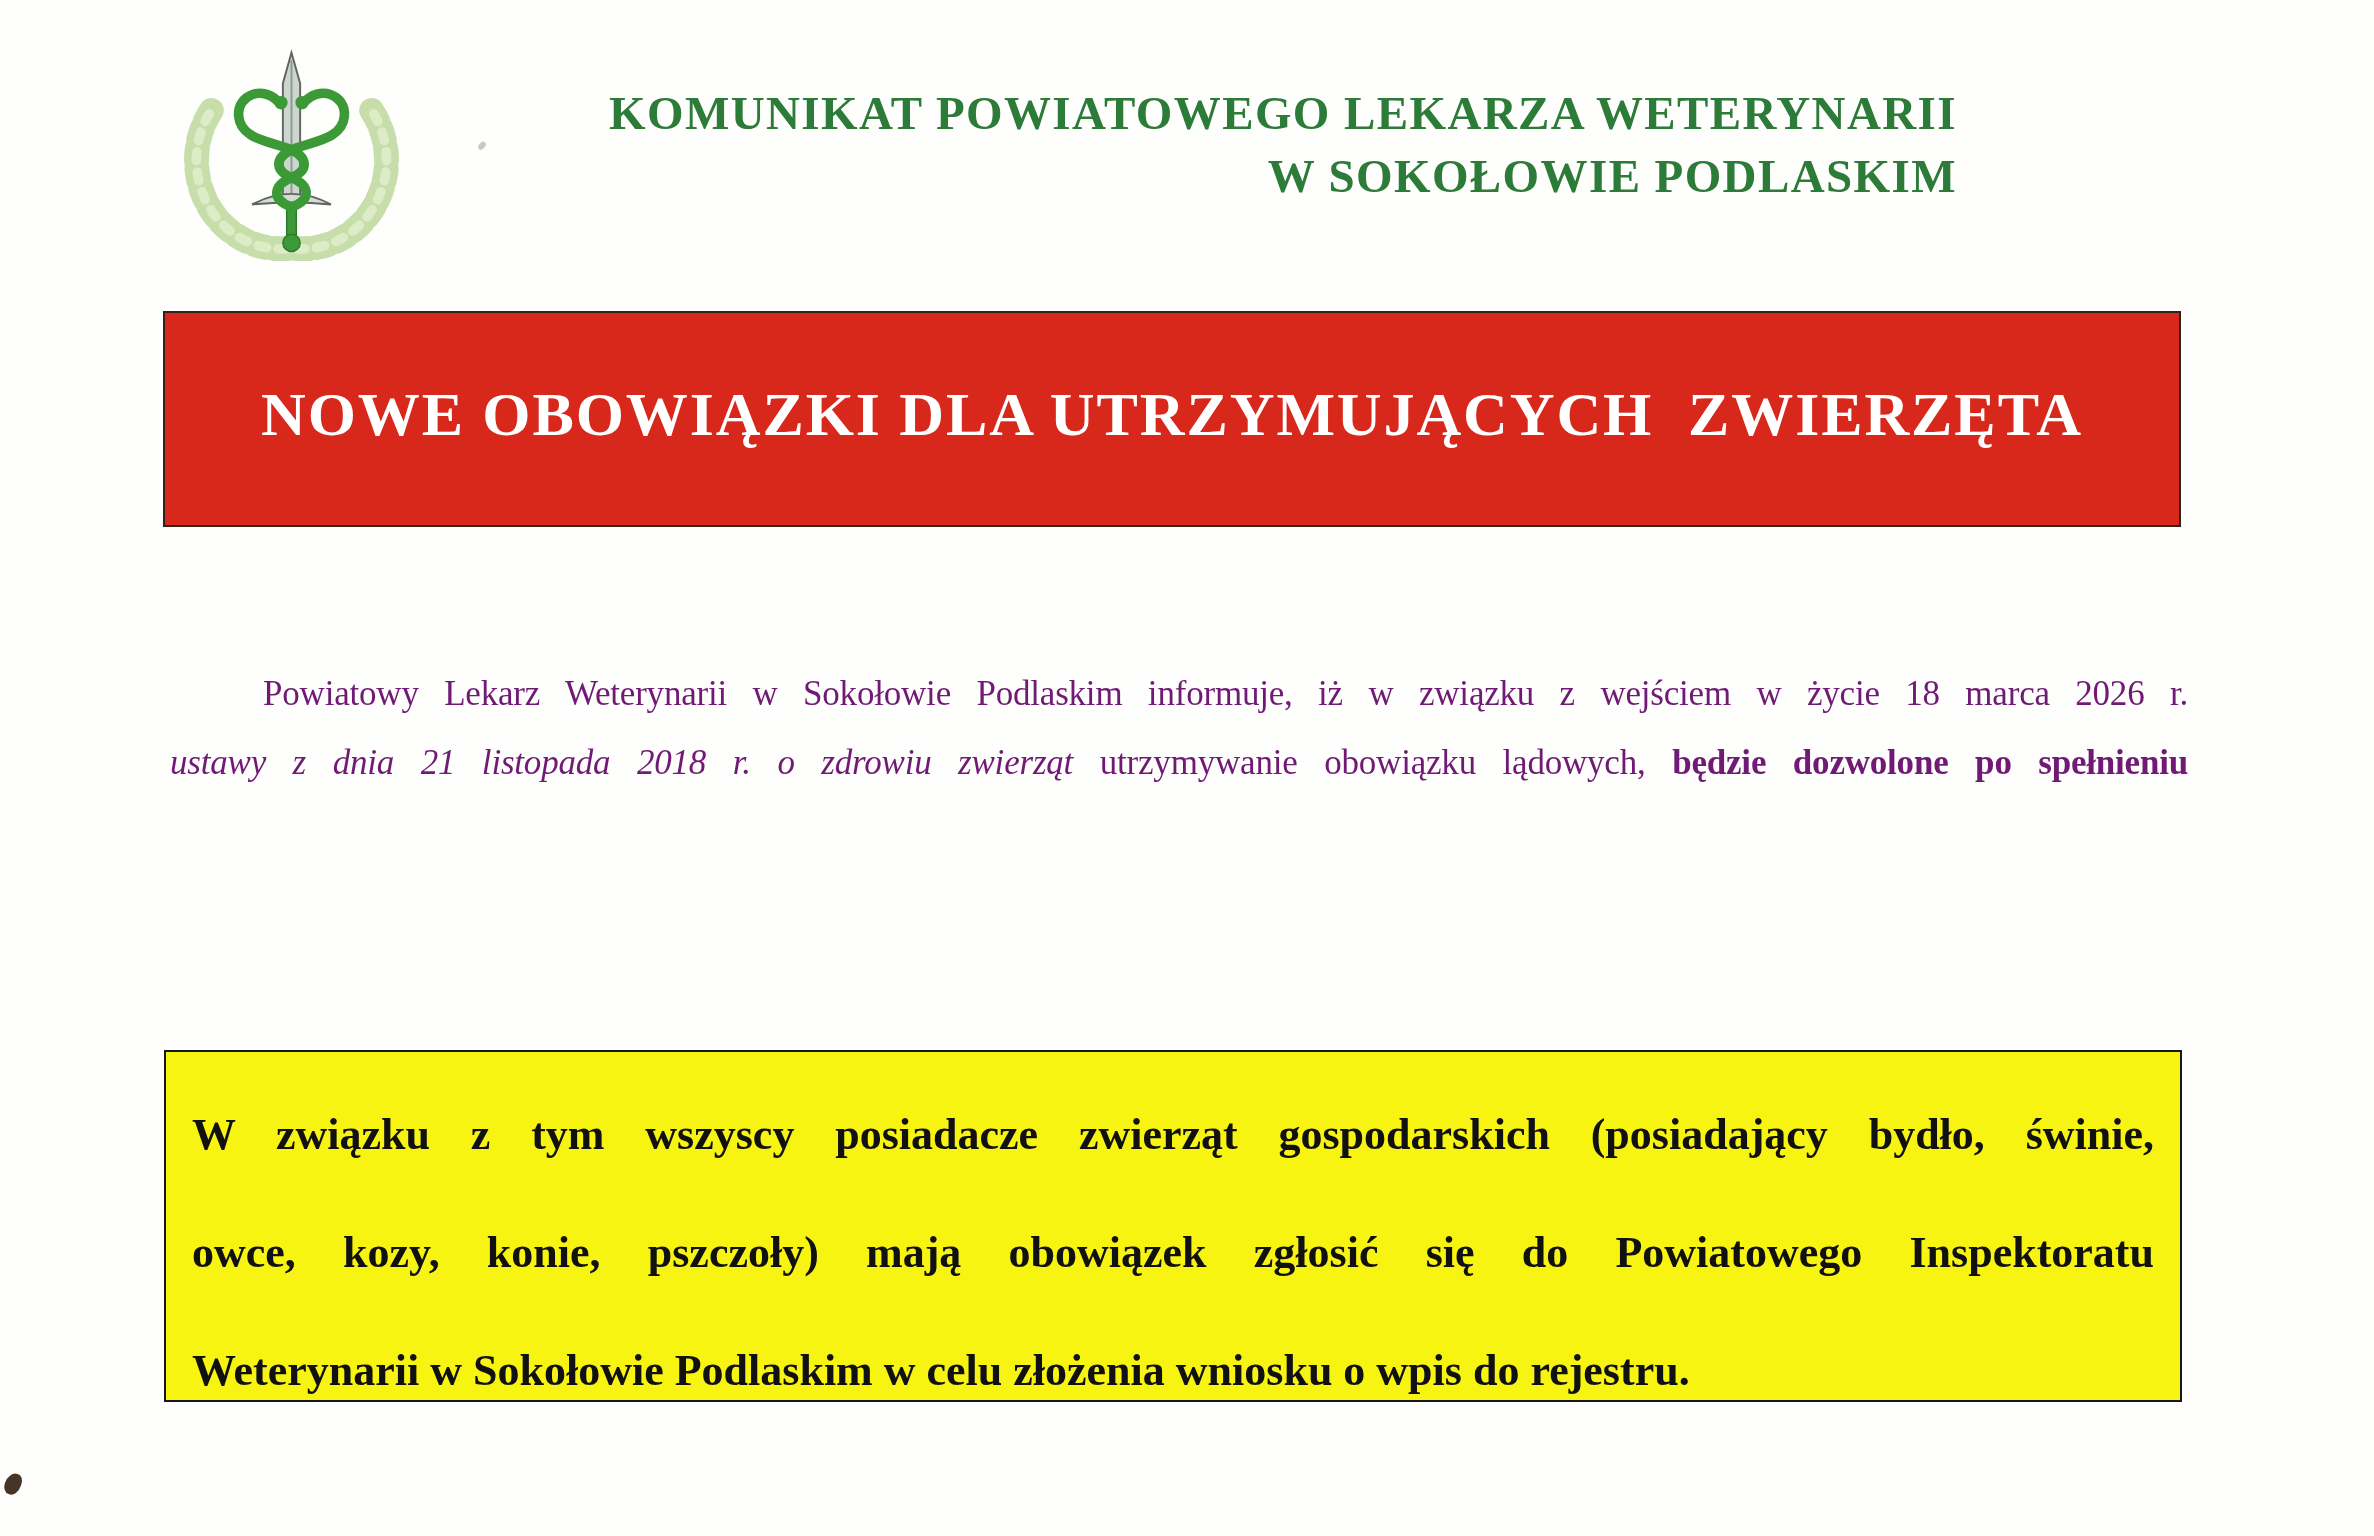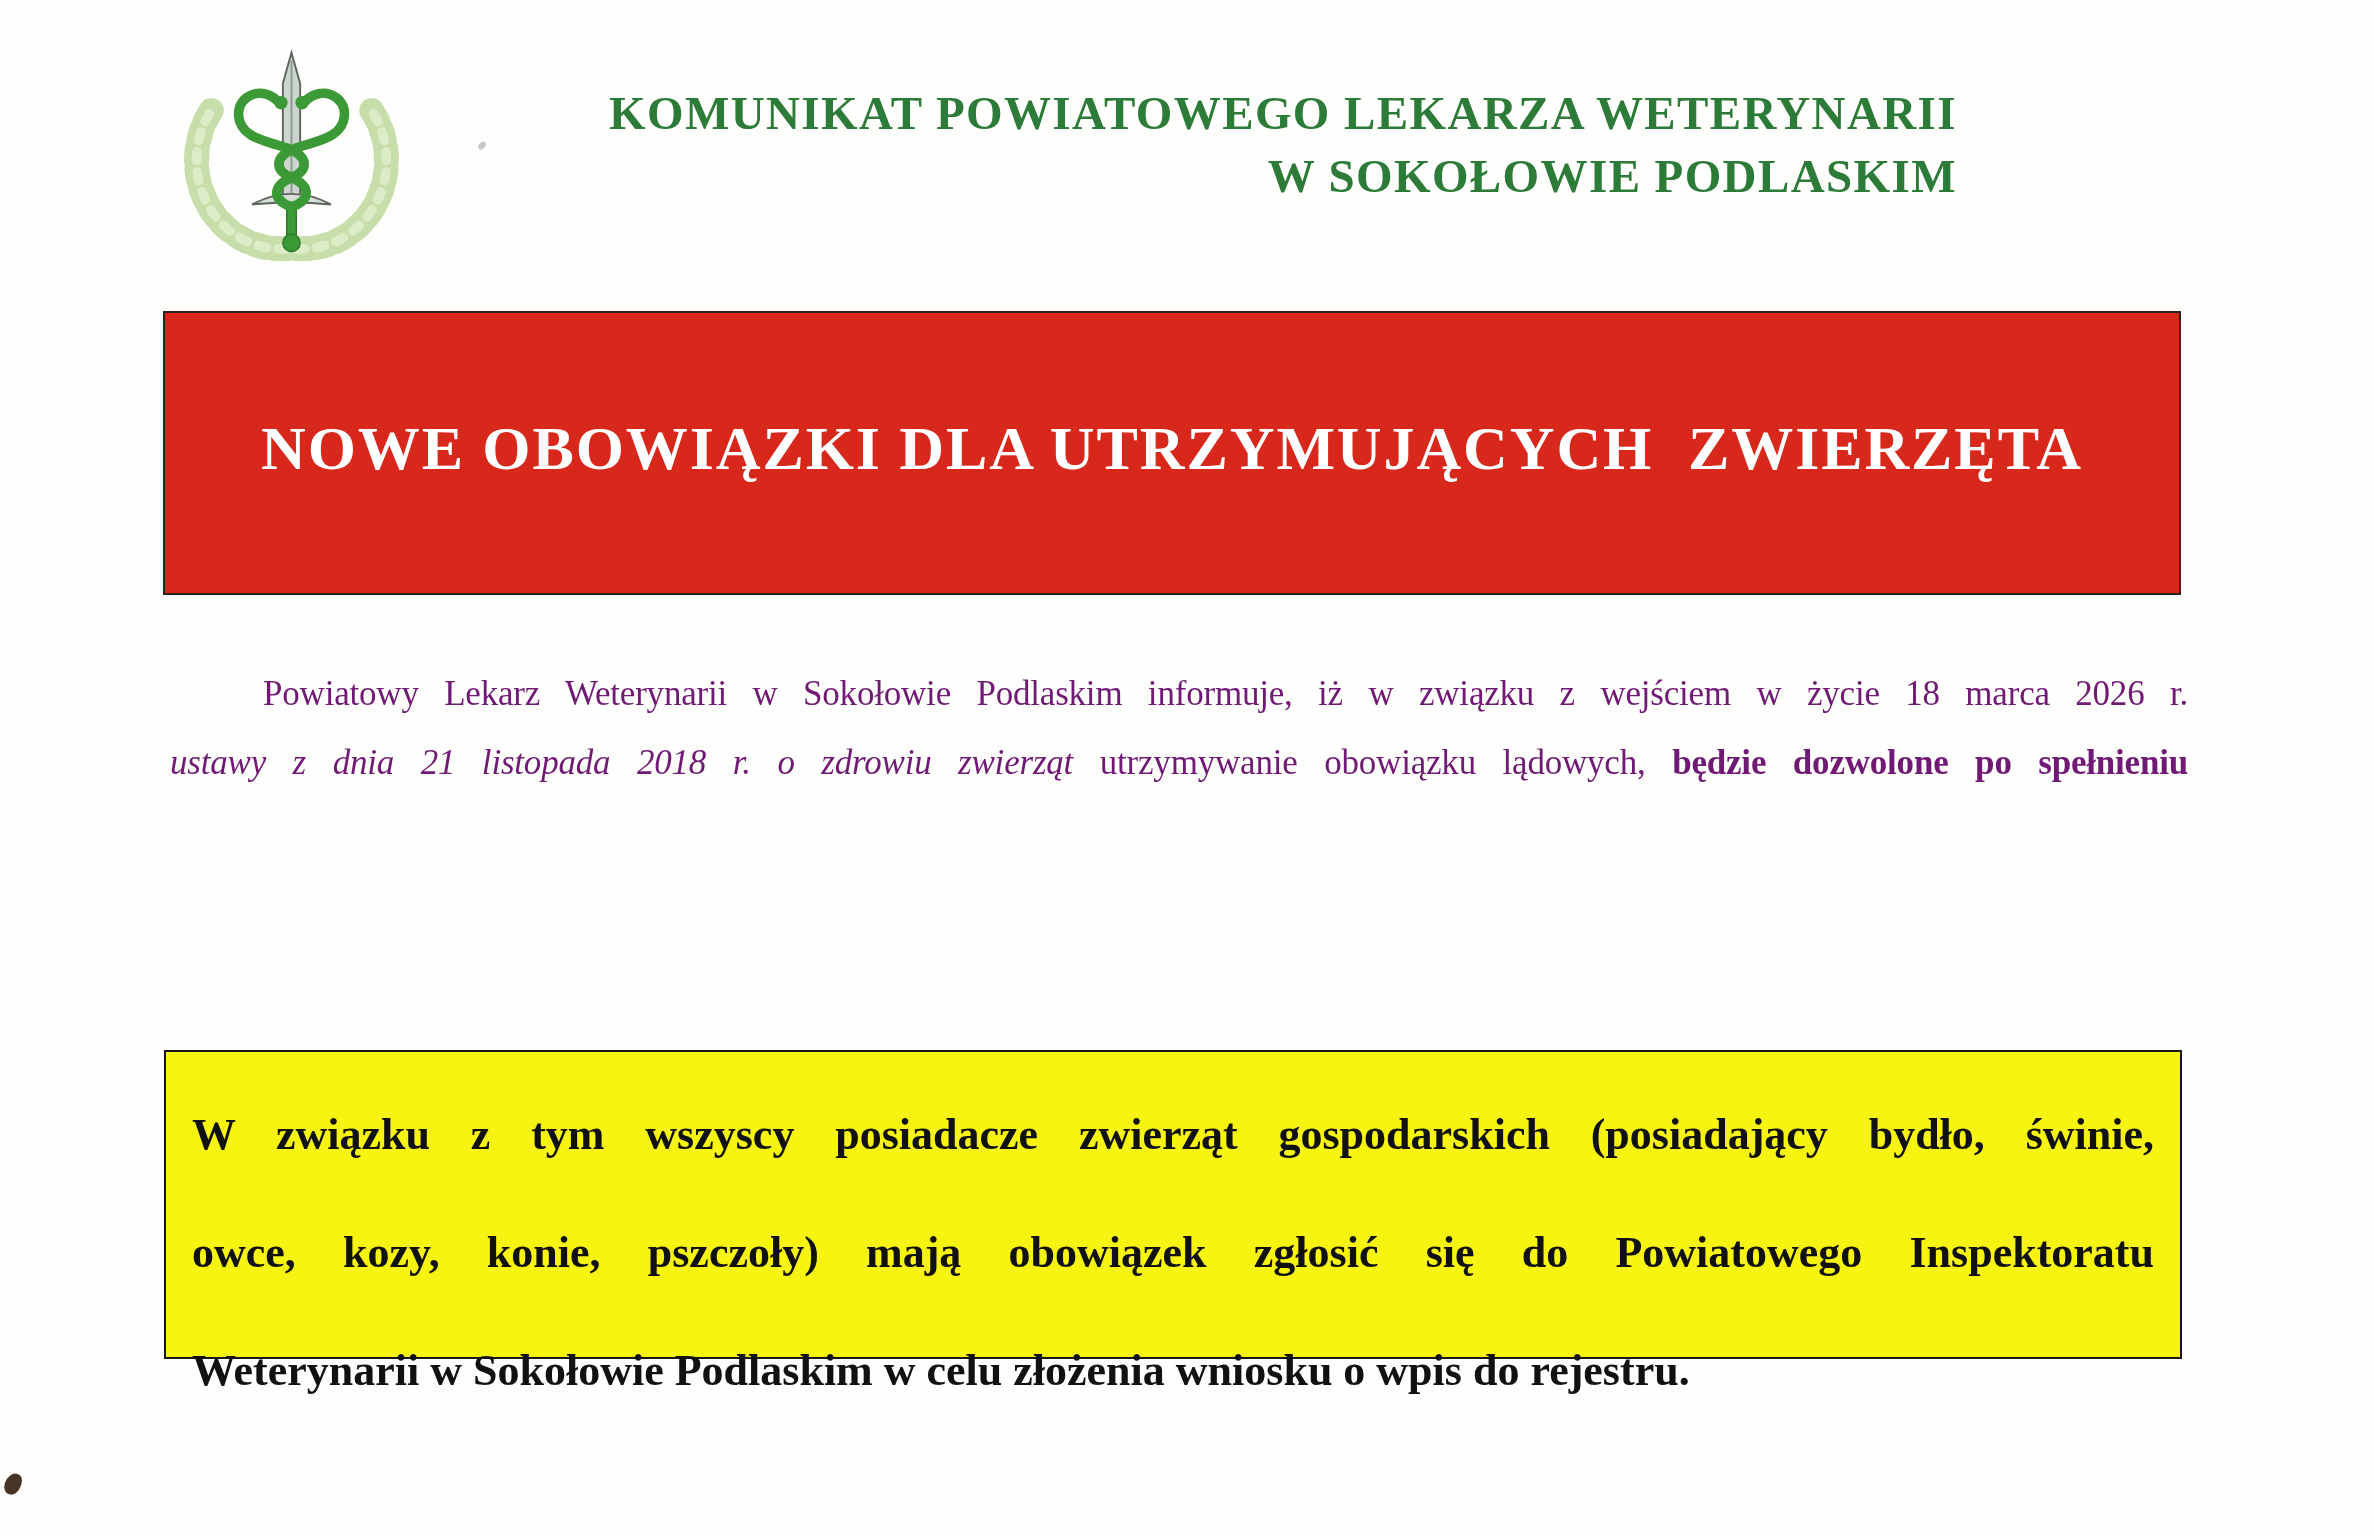--- a/index.html
+++ b/index.html
@@ -14,21 +14,21 @@
   
   .logo{position:absolute;left:181px;top:48px;width:221px;height:213px;}
   .title-block{
     position:absolute;left:501px;top:82px;width:1456px;
     text-align:right;color:#2d7b38;font-weight:bold;
     font-size:47px;line-height:63px;letter-spacing:1.4px;
   }
 
   
   .banner{
-    position:absolute;left:163px;top:311px;width:2018px;height:284px;
+    position:absolute;left:163px;top:311px;width:2018px;height:216px;
     background:#d8271b;border:2.8px solid #33201a;box-sizing:border-box;
     display:flex;align-items:center;justify-content:center;
   }
   .banner-text{
     color:#ffffff;font-weight:bold;font-size:62px;letter-spacing:1.9px;
     white-space:pre;padding-bottom:9.3px;
   }
 
   
   .bodytext{
@@ -36,21 +36,21 @@
     font-size:35px;line-height:69px;color:#701a75;letter-spacing:-0.2px;
   }
   .bline{text-align:justify;text-justify:inter-word;}
   .bline.just{text-align-last:justify;}
   .bline.indent{text-indent:93px;}
   .it{font-style:italic;}
   .bd{font-weight:bold;}
 
   
   .highlight{
-    position:absolute;left:164px;top:1050px;width:2018px;height:309px;
+    position:absolute;left:164px;top:1050px;width:2018px;height:352px;
     background:#f7f411;border:2.8px solid #171717;box-sizing:border-box;
     padding:24px 26px 0 26px;
   }
   .hline{
     font-weight:bold;font-size:44px;line-height:118px;color:#111111;
     text-align:justify;text-justify:inter-word;
   }
   .hline.just{text-align-last:justify;}
 
   

